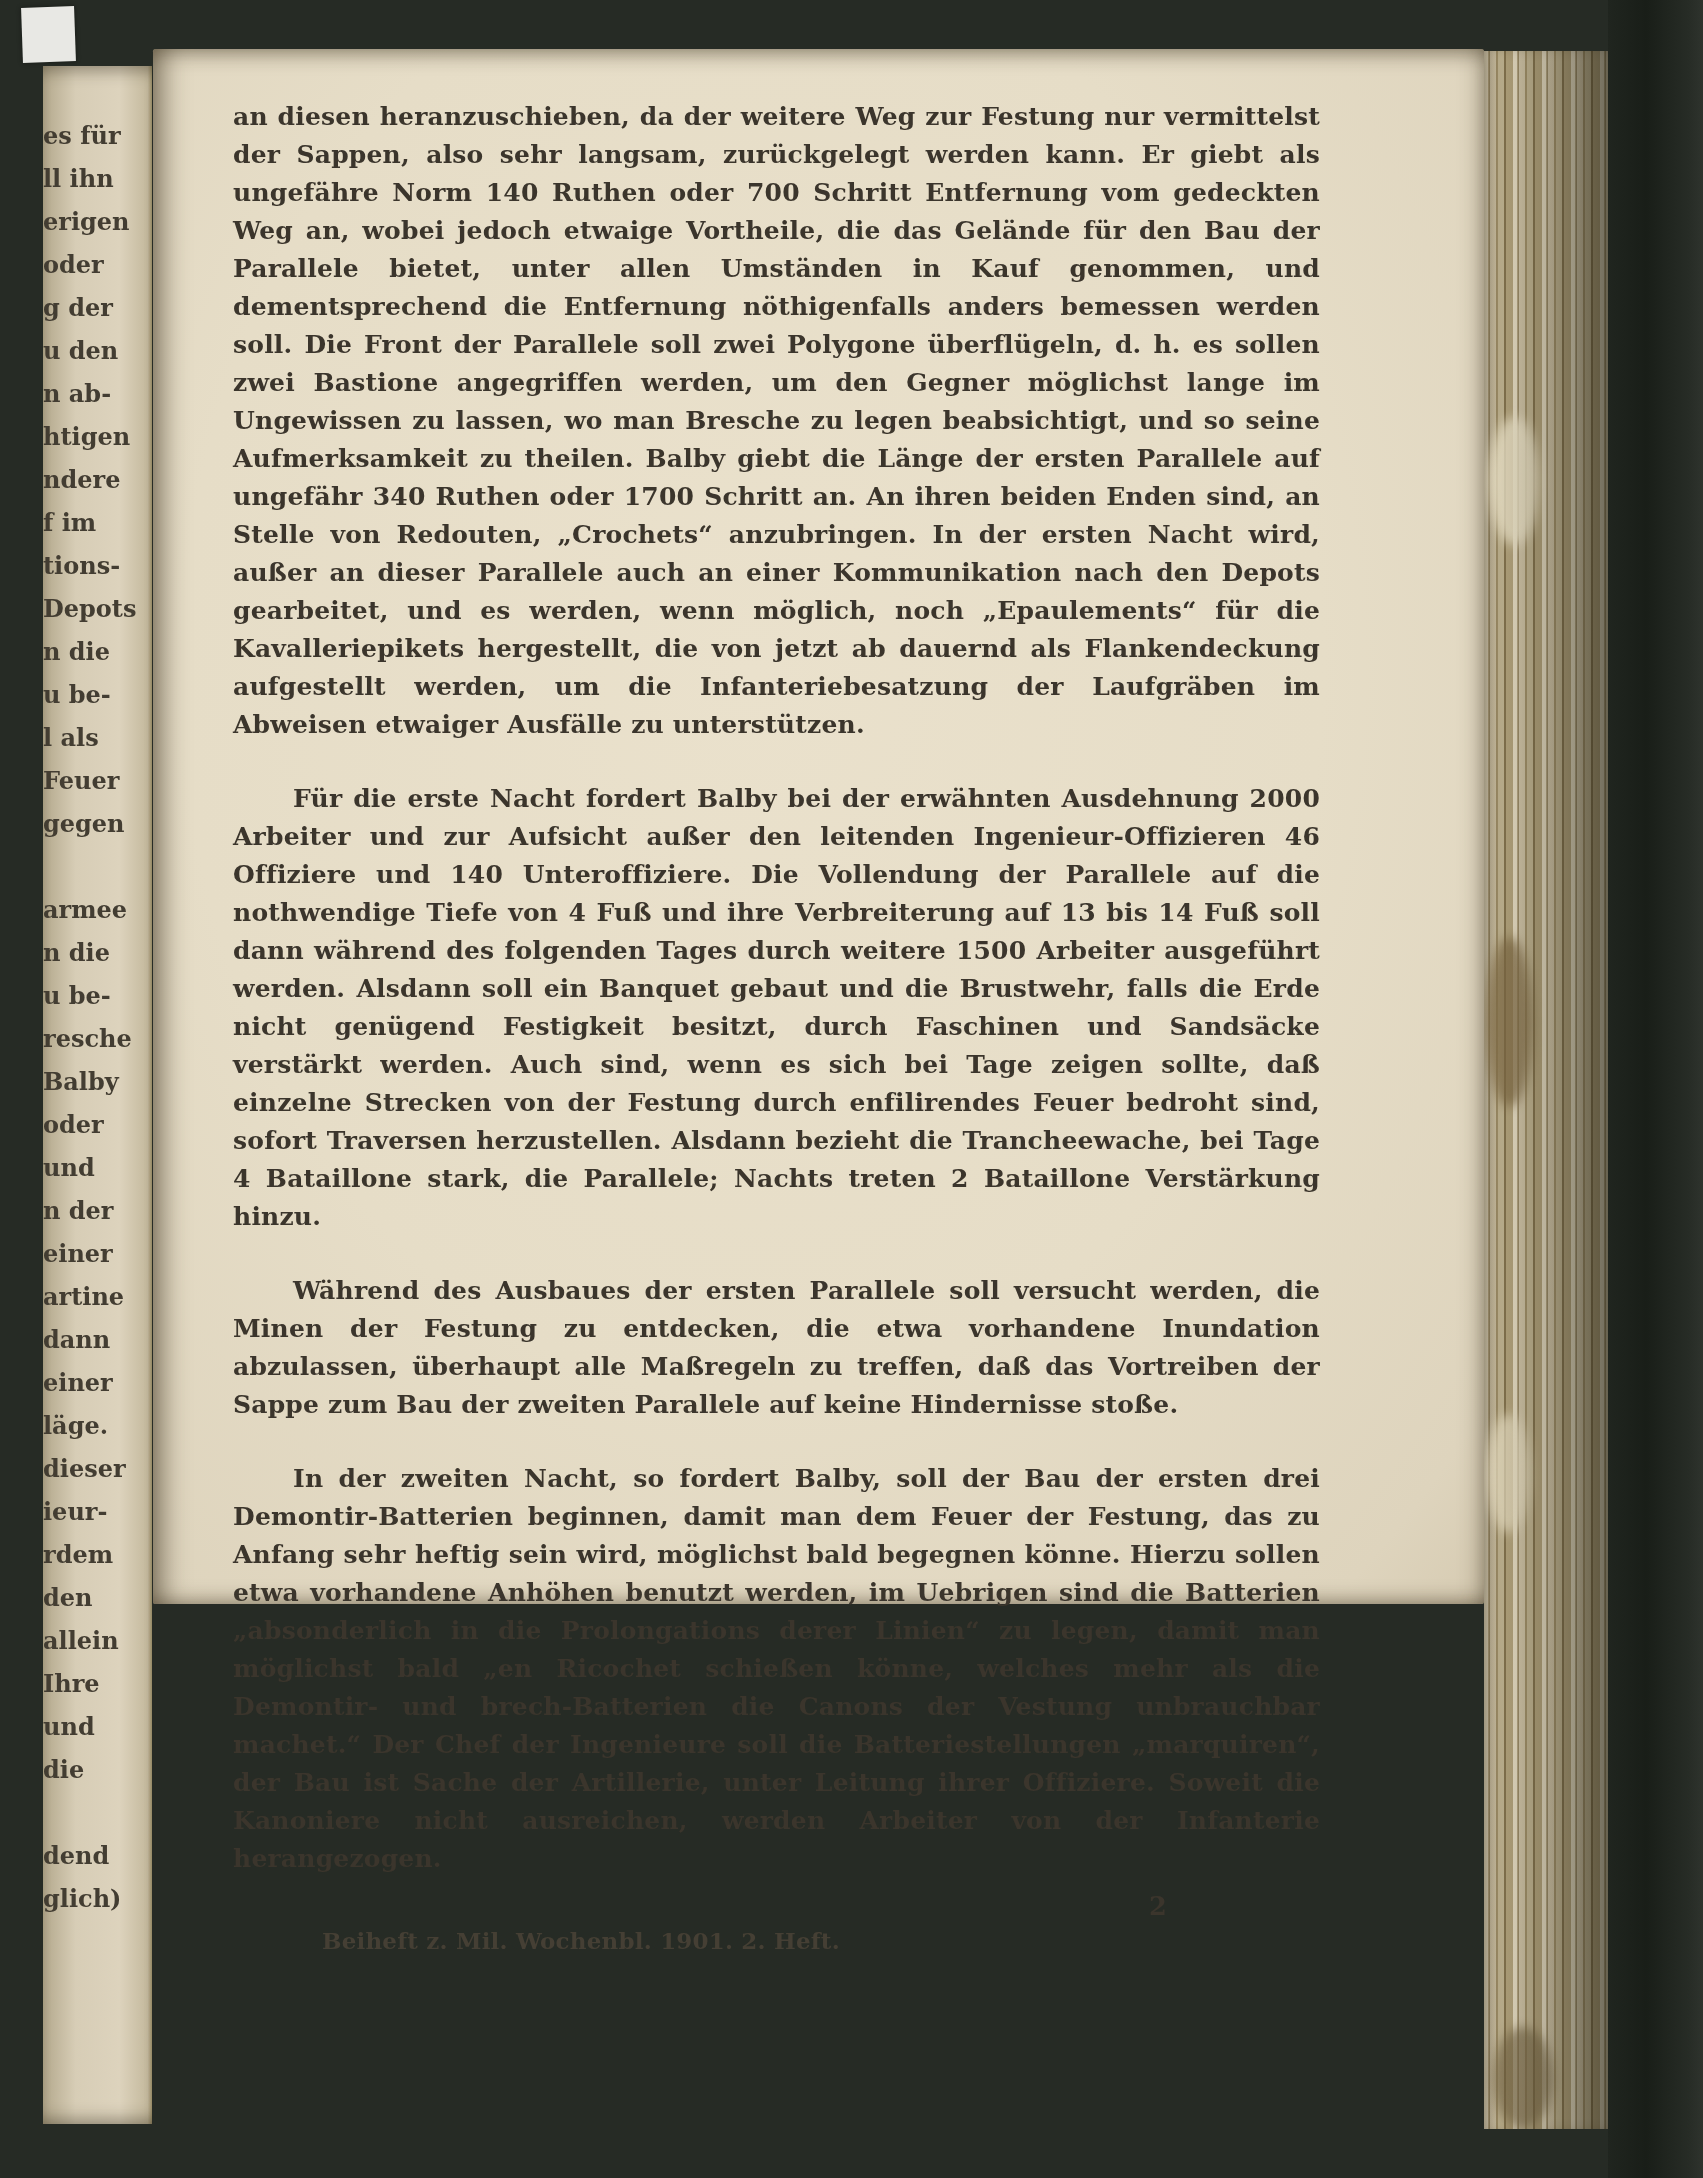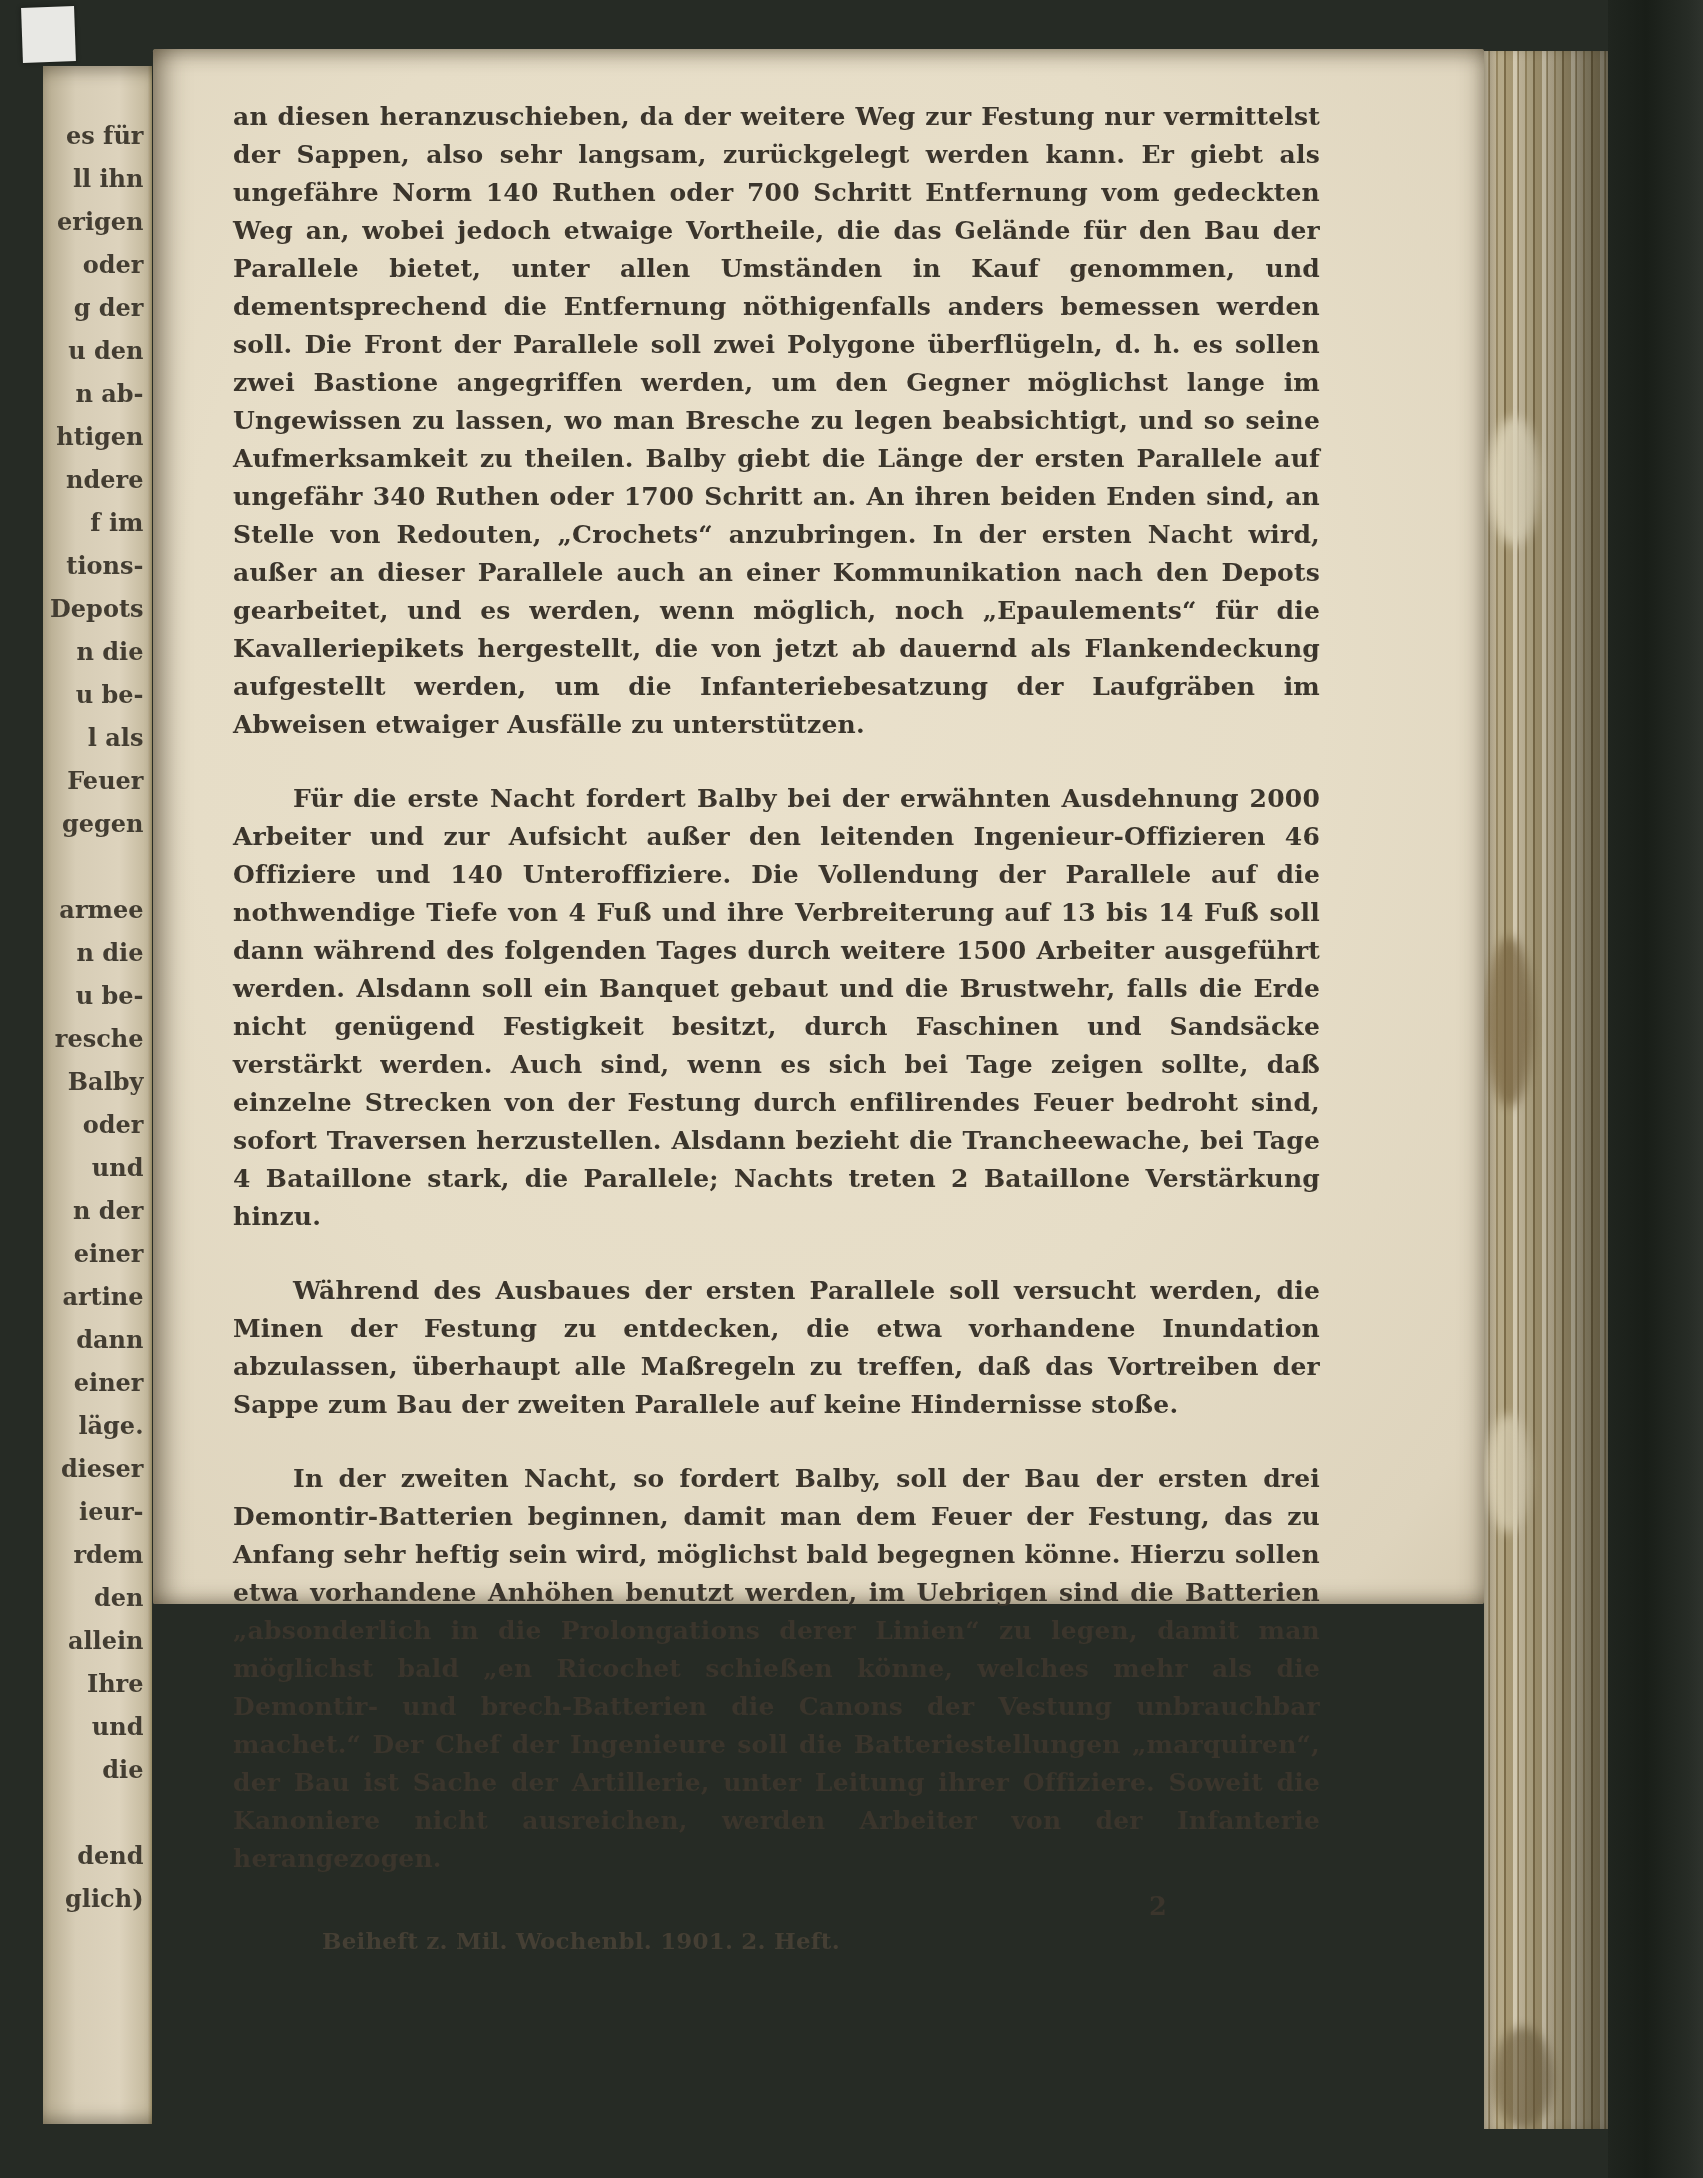--- a/index.html
+++ b/index.html
@@ -28,21 +28,21 @@
     position: absolute;
     left: 43px; top: 66px;
     width: 109px; height: 2058px;
     background: linear-gradient(90deg, #b3a88c 0%, #d7cdb6 30%, #ddd3bd 70%, #c4b99d 96%, #a2956f 100%);
     box-shadow: inset 0 13.6px 15.3px -8.5px rgba(40,32,18,.4), inset 0 -13.6px 15.3px -8.5px rgba(40,32,18,.4);
     overflow: hidden;
   }
   .frag-col {
     padding-top: 48px;
     padding-right: 8.5px;
-    text-align: right;
+    text-align: left;
   }
   .frag-line {
     height: 43px;
     line-height: 43px;
     font-size: 24px;
     font-weight: bold;
     color: #433d32;
     white-space: nowrap;
     overflow: hidden;
   }

